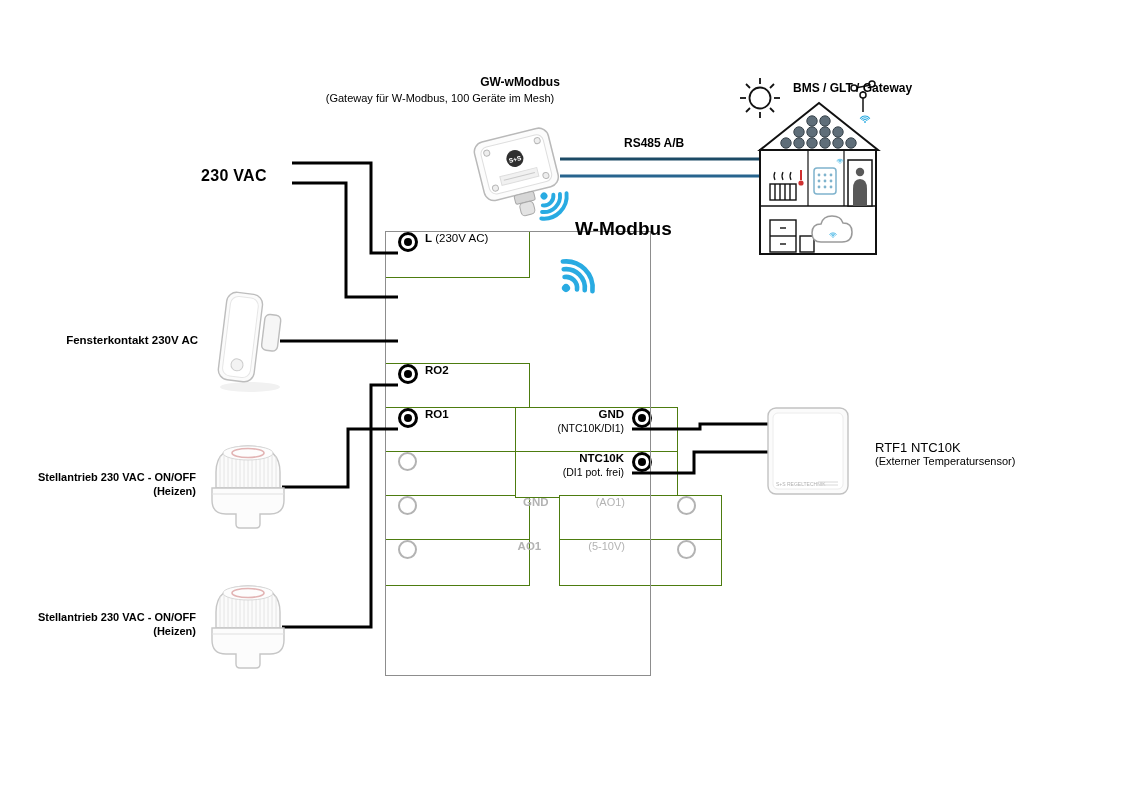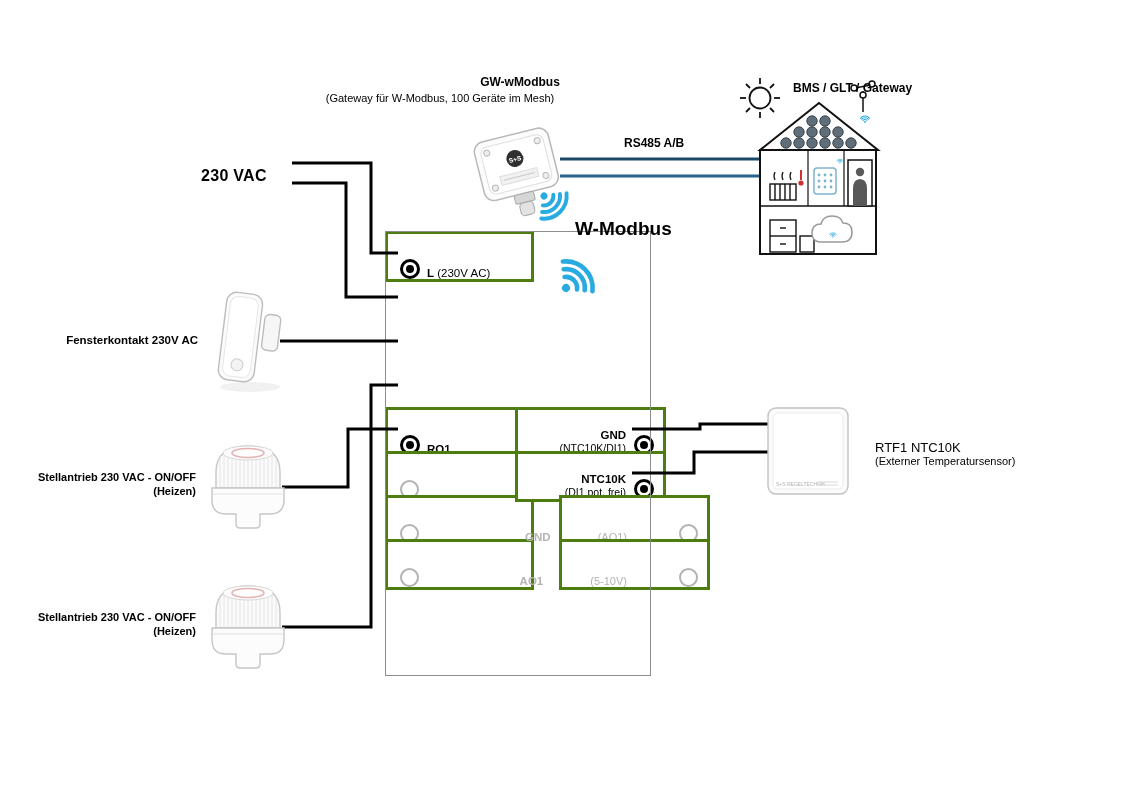--- a/index.html
+++ b/index.html
@@ -13,23 +13,23 @@
   body{width:1132px;height:800px;font-family:"Liberation Sans",sans-serif;color:#000;}
   .canvas{position:relative;width:1132px;height:800px;overflow:hidden;background:#fff;}
   svg.layer{position:absolute;left:0;top:0;pointer-events:none;}
   svg.dev{position:absolute;pointer-events:none;}
   .wire{fill:none;stroke:var(--wire-black);stroke-width:3;}
   .rs485a{fill:none;stroke:var(--rs485-a);stroke-width:3;}
   .rs485b{fill:none;stroke:var(--rs485-b);stroke-width:3;}
   .wifi circle{fill:var(--wifi-blue);}
   .wifi path{fill:none;stroke:var(--wifi-blue);stroke-width:3.4;stroke-linecap:round;}
 
-  .cell{position:absolute;height:45px;background:#fff;border:3px solid #4d7c0f;display:flex;align-items:flex-end;}
+  .cell{position:absolute;height:45px;background:#fff;border:1px solid #4d7c0f;display:flex;align-items:flex-start;}
   .lcol{left:385px;width:131px;padding-left:12px;gap:7px;}
-  .rcol{left:515px;width:136px;justify-content:flex-end;padding-right:9px;gap:8px;}
+  .rcol{left:515px;width:136px;justify-content:flex-end;padding-right:25px;gap:8px;}
   .term{flex:none;width:20px;height:20px;border:3px solid #000;border-radius:50%;background:#fff;
         display:flex;align-items:center;justify-content:center;box-sizing:border-box;}
   .term .dot{width:8px;height:8px;border-radius:50%;background:#000;}
   .term.inactive{width:19px;height:19px;border:2px solid var(--inactive-gray);}
   .ltext{font-size:11.5px;white-space:nowrap;}
   .ltext b{font-weight:bold;}
   .rtext{display:flex;flex-direction:column;align-items:flex-end;line-height:1.2;}
   .rtext .l1{font-size:11.5px;font-weight:bold;white-space:nowrap;}
   .rtext .l2{font-size:10.5px;white-space:nowrap;}
   .gray, .gray *{color:var(--inactive-gray);margin-left:44px;}
@@ -54,20 +54,26 @@
 <body>
 
 <div class="canvas">
 
   <div class="cell lcol" style="top:231px">
     <span class="term">
         <span class="dot"></span>
       </span>
     <span class="ltext"><b>L</b> <span>(230V AC)</span></span>
   </div>
+  <div class="cell lcol" style="top:363px">
+    <span class="term">
+        <span class="dot"></span>
+      </span>
+    <span class="ltext"><b>RO2</b></span>
+  </div>
   <div class="cell lcol" style="top:407px">
     <span class="term">
         <span class="dot"></span>
       </span>
     <span class="ltext"><b>RO1</b></span>
   </div>
   <div class="cell lcol" style="top:451px">
     <span class="term inactive"></span>
   </div>
   <div class="cell lcol" style="top:495px">

